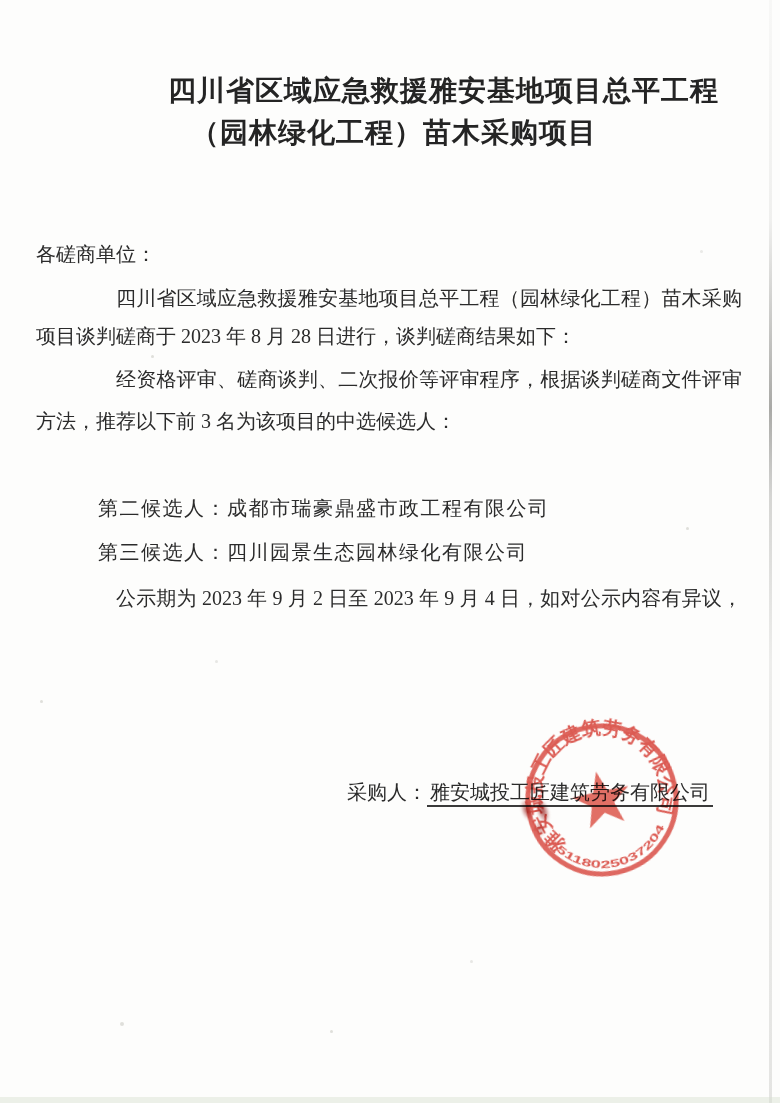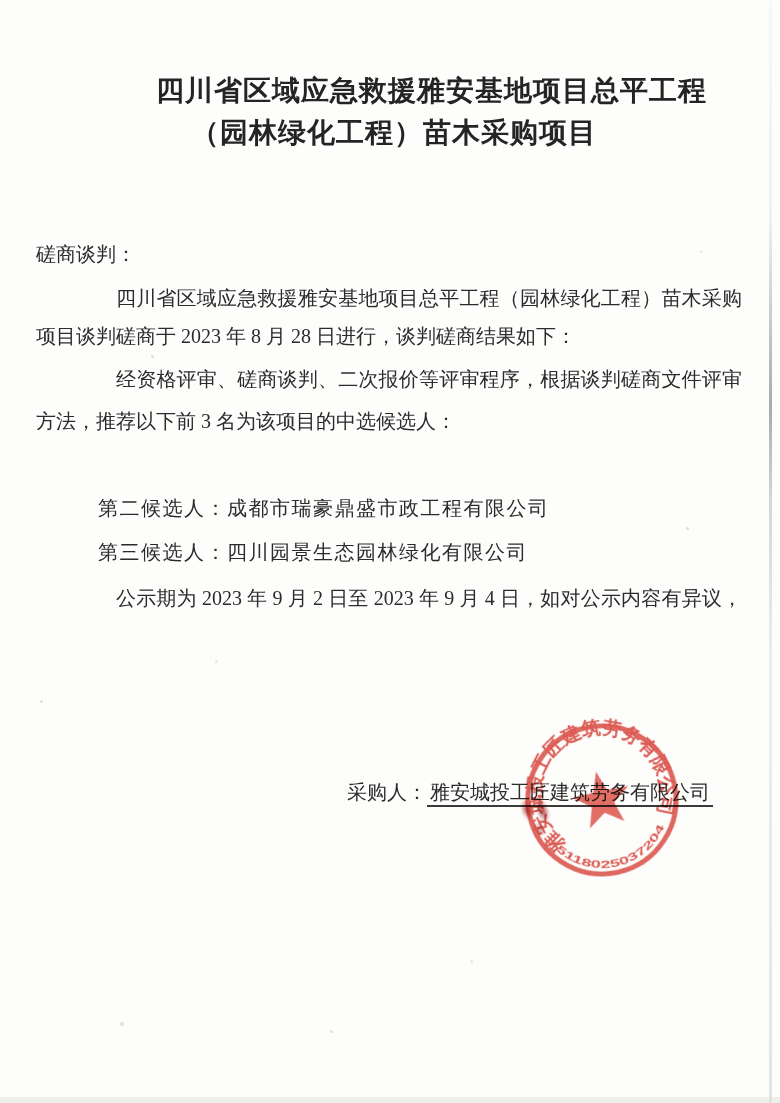--- a/index.html
+++ b/index.html
@@ -9,21 +9,21 @@
     font-family:"Liberation Serif","DejaVu Serif",serif;
     color:#2e2e2e;
   }
   
   .title-line{
     position:absolute;
     font-family:"Liberation Sans","DejaVu Sans",sans-serif;
     font-weight:700;color:#242424;
     font-size:28px;line-height:34px;letter-spacing:1px;white-space:nowrap;
   }
-  .tl1{left:156px;top:74px;text-align:right;}
+  .tl1{left:168px;top:74px;text-align:right;}
   .tl2{left:191px;top:116px;}
   .tl3{left:271px;top:156px;}
   
   .bline{
     position:absolute;left:36px;width:706px;
     font-size:20px;line-height:26px;white-space:pre-wrap;color:#2b2b2b;
   }
   .jst{text-align:justify;text-align-last:justify;}
   .ind{text-indent:80px;}
   .ind-c{text-indent:62px;letter-spacing:1.5px;}
@@ -94,21 +94,21 @@
   .seal-text{font-family:"Liberation Sans","DejaVu Sans",sans-serif;font-weight:700;}
 </style>
 </head>
 <body>
 
 <div class="page">
 
   <div class="title-line tl1">四川省区域应急救援雅安基地项目总平工程</div>
   <div class="title-line tl2">（园林绿化工程）苗木采购项目</div>
 
-  <div class="bline salut">磋商谈判：</div>
+  <div class="bline salut">各磋商单位：</div>
   <div class="bline bl0 ind jst">四川省区域应急救援雅安基地项目总平工程（园林绿化工程）苗木采购</div>
   <div class="bline bl1">项目谈判磋商于 2023 年 8 月 28 日进行，谈判磋商结果如下：</div>
   <div class="bline bl2 ind jst">经资格评审、磋商谈判、二次报价等评审程序，根据谈判磋商文件评审</div>
   <div class="bline bl3">方法，推荐以下前 3 名为该项目的中选候选人：</div>
   <div class="bline bl5 ind-c">第二候选人：成都市瑞豪鼎盛市政工程有限公司</div>
   <div class="bline bl6 ind-c">第三候选人：四川园景生态园林绿化有限公司</div>
   <div class="bline bl7 ind jst">公示期为 2023 年 9 月 2 日至 2023 年 9 月 4 日，如对公示内容有异议，</div>
 
   <div class="sig-line"><span>采购人：</span><span class="sig-company">雅安城投工匠建筑劳务有限公司</span></div>
 

